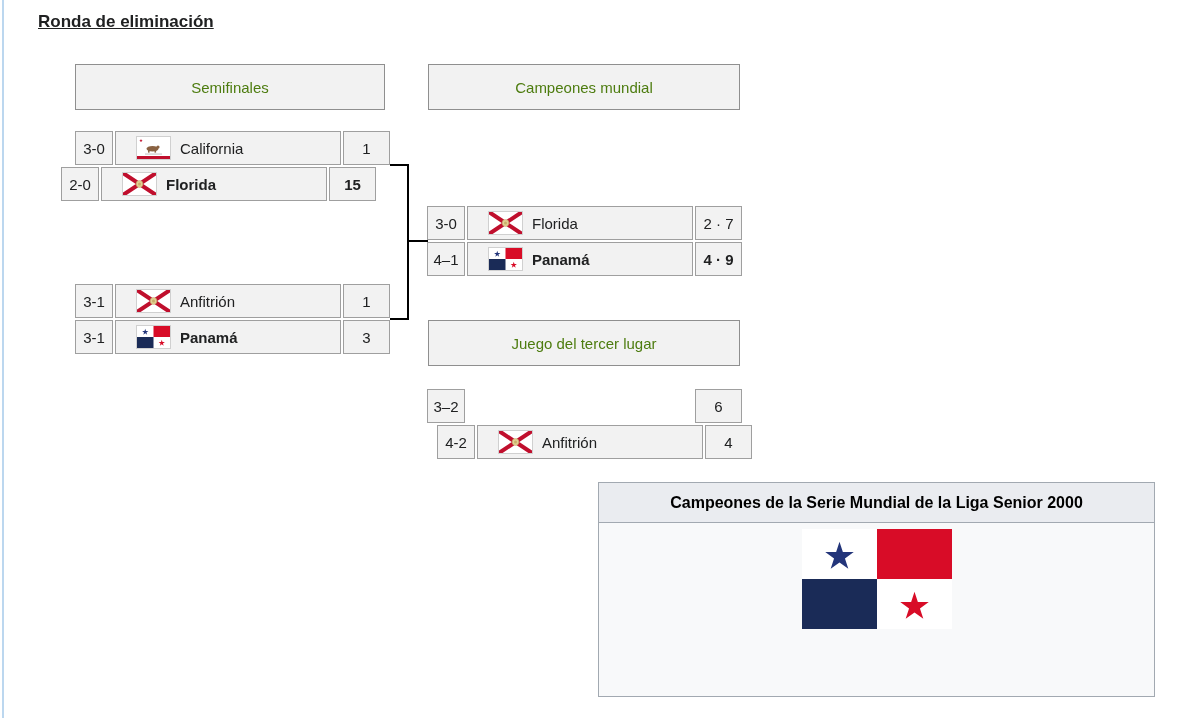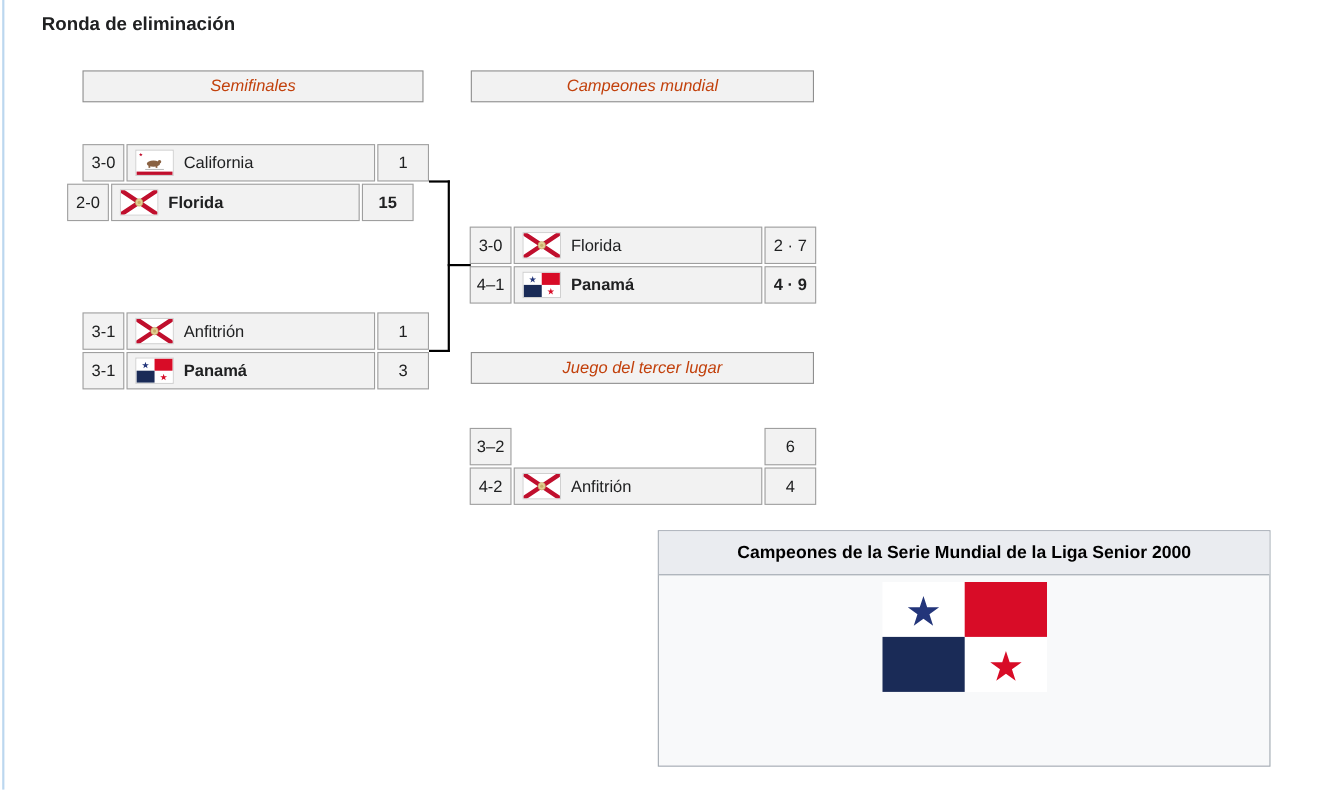--- a/index.html
+++ b/index.html
@@ -4,36 +4,36 @@
 <style>
   html,body{margin:0;padding:0;}
   body{
     width:1200px;height:718px;position:relative;background:#ffffff;
     font-family:"Liberation Sans","DejaVu Sans",sans-serif;
     color:#202122;overflow:hidden;
   }
   .left-rule{position:absolute;left:2px;top:0;width:2px;height:718px;background:#bcd7ef;}
   .section-title{
     position:absolute;left:38px;top:12px;margin:0;
-    font-size:17px;font-weight:bold;color:#202122;
+    font-size:17px;font-weight:bold;color:#202122;text-decoration:underline;
   }
   .round-header{
-    position:absolute;height:29px;box-sizing:border-box;
+    position:absolute;height:46px;box-sizing:border-box;
     background:#f2f2f2;border:1px solid #8f8f8f;
     display:flex;align-items:center;justify-content:center;
-    font-size:15px;color:#c2410c;font-style:italic;
+    font-size:15px;color:#4d7c0f;
   }
   .match-row{position:absolute;width:336px;height:34px;}
   .cell{
     position:absolute;top:0;height:34px;box-sizing:border-box;
     background:#f2f2f2;border:1px solid #9f9f9f;
     display:flex;align-items:center;font-size:15px;color:#202122;
   }
   .cell.record{left:0;width:38px;justify-content:center;}
-  .cell.team{left:40px;width:226px;padding-left:7px;}
+  .cell.team{left:40px;width:226px;padding-left:20px;}
   .cell.score{left:268px;width:47px;justify-content:center;}
   .team-name{margin-left:9px;white-space:nowrap;}
   .bold{font-weight:bold;}
   .flag-box{width:33px;height:22px;display:inline-block;line-height:0;
     border:1px solid #d0d0d0;background:#fff;flex:0 0 auto;}
   .connector{position:absolute;background:#000;}
   .champion{
     position:absolute;left:598px;top:482px;width:557px;box-sizing:border-box;
     background:#f8f9fa;border:1px solid #a2a9b1;
   }
@@ -152,21 +152,21 @@
         </svg></span>
     <span class="team-name bold">Panamá</span>
   </div>
   <div class="cell score bold">4 · 9</div>
 </div>
 
 <div class="match-row" style="left:427px;top:389px">
   <div class="cell record">3–2</div>
   <div class="cell score">6</div>
 </div>
-<div class="match-row" style="left:427px;top:425px">
+<div class="match-row" style="left:437px;top:425px">
   <div class="cell record">4-2</div>
   <div class="cell team">
     <span class="flag-box"><svg width="33" height="22">
           <use href="#sym-flag-florida"></use>
         </svg></span>
     <span class="team-name">Anfitrión</span>
   </div>
   <div class="cell score">4</div>
 </div>
 

